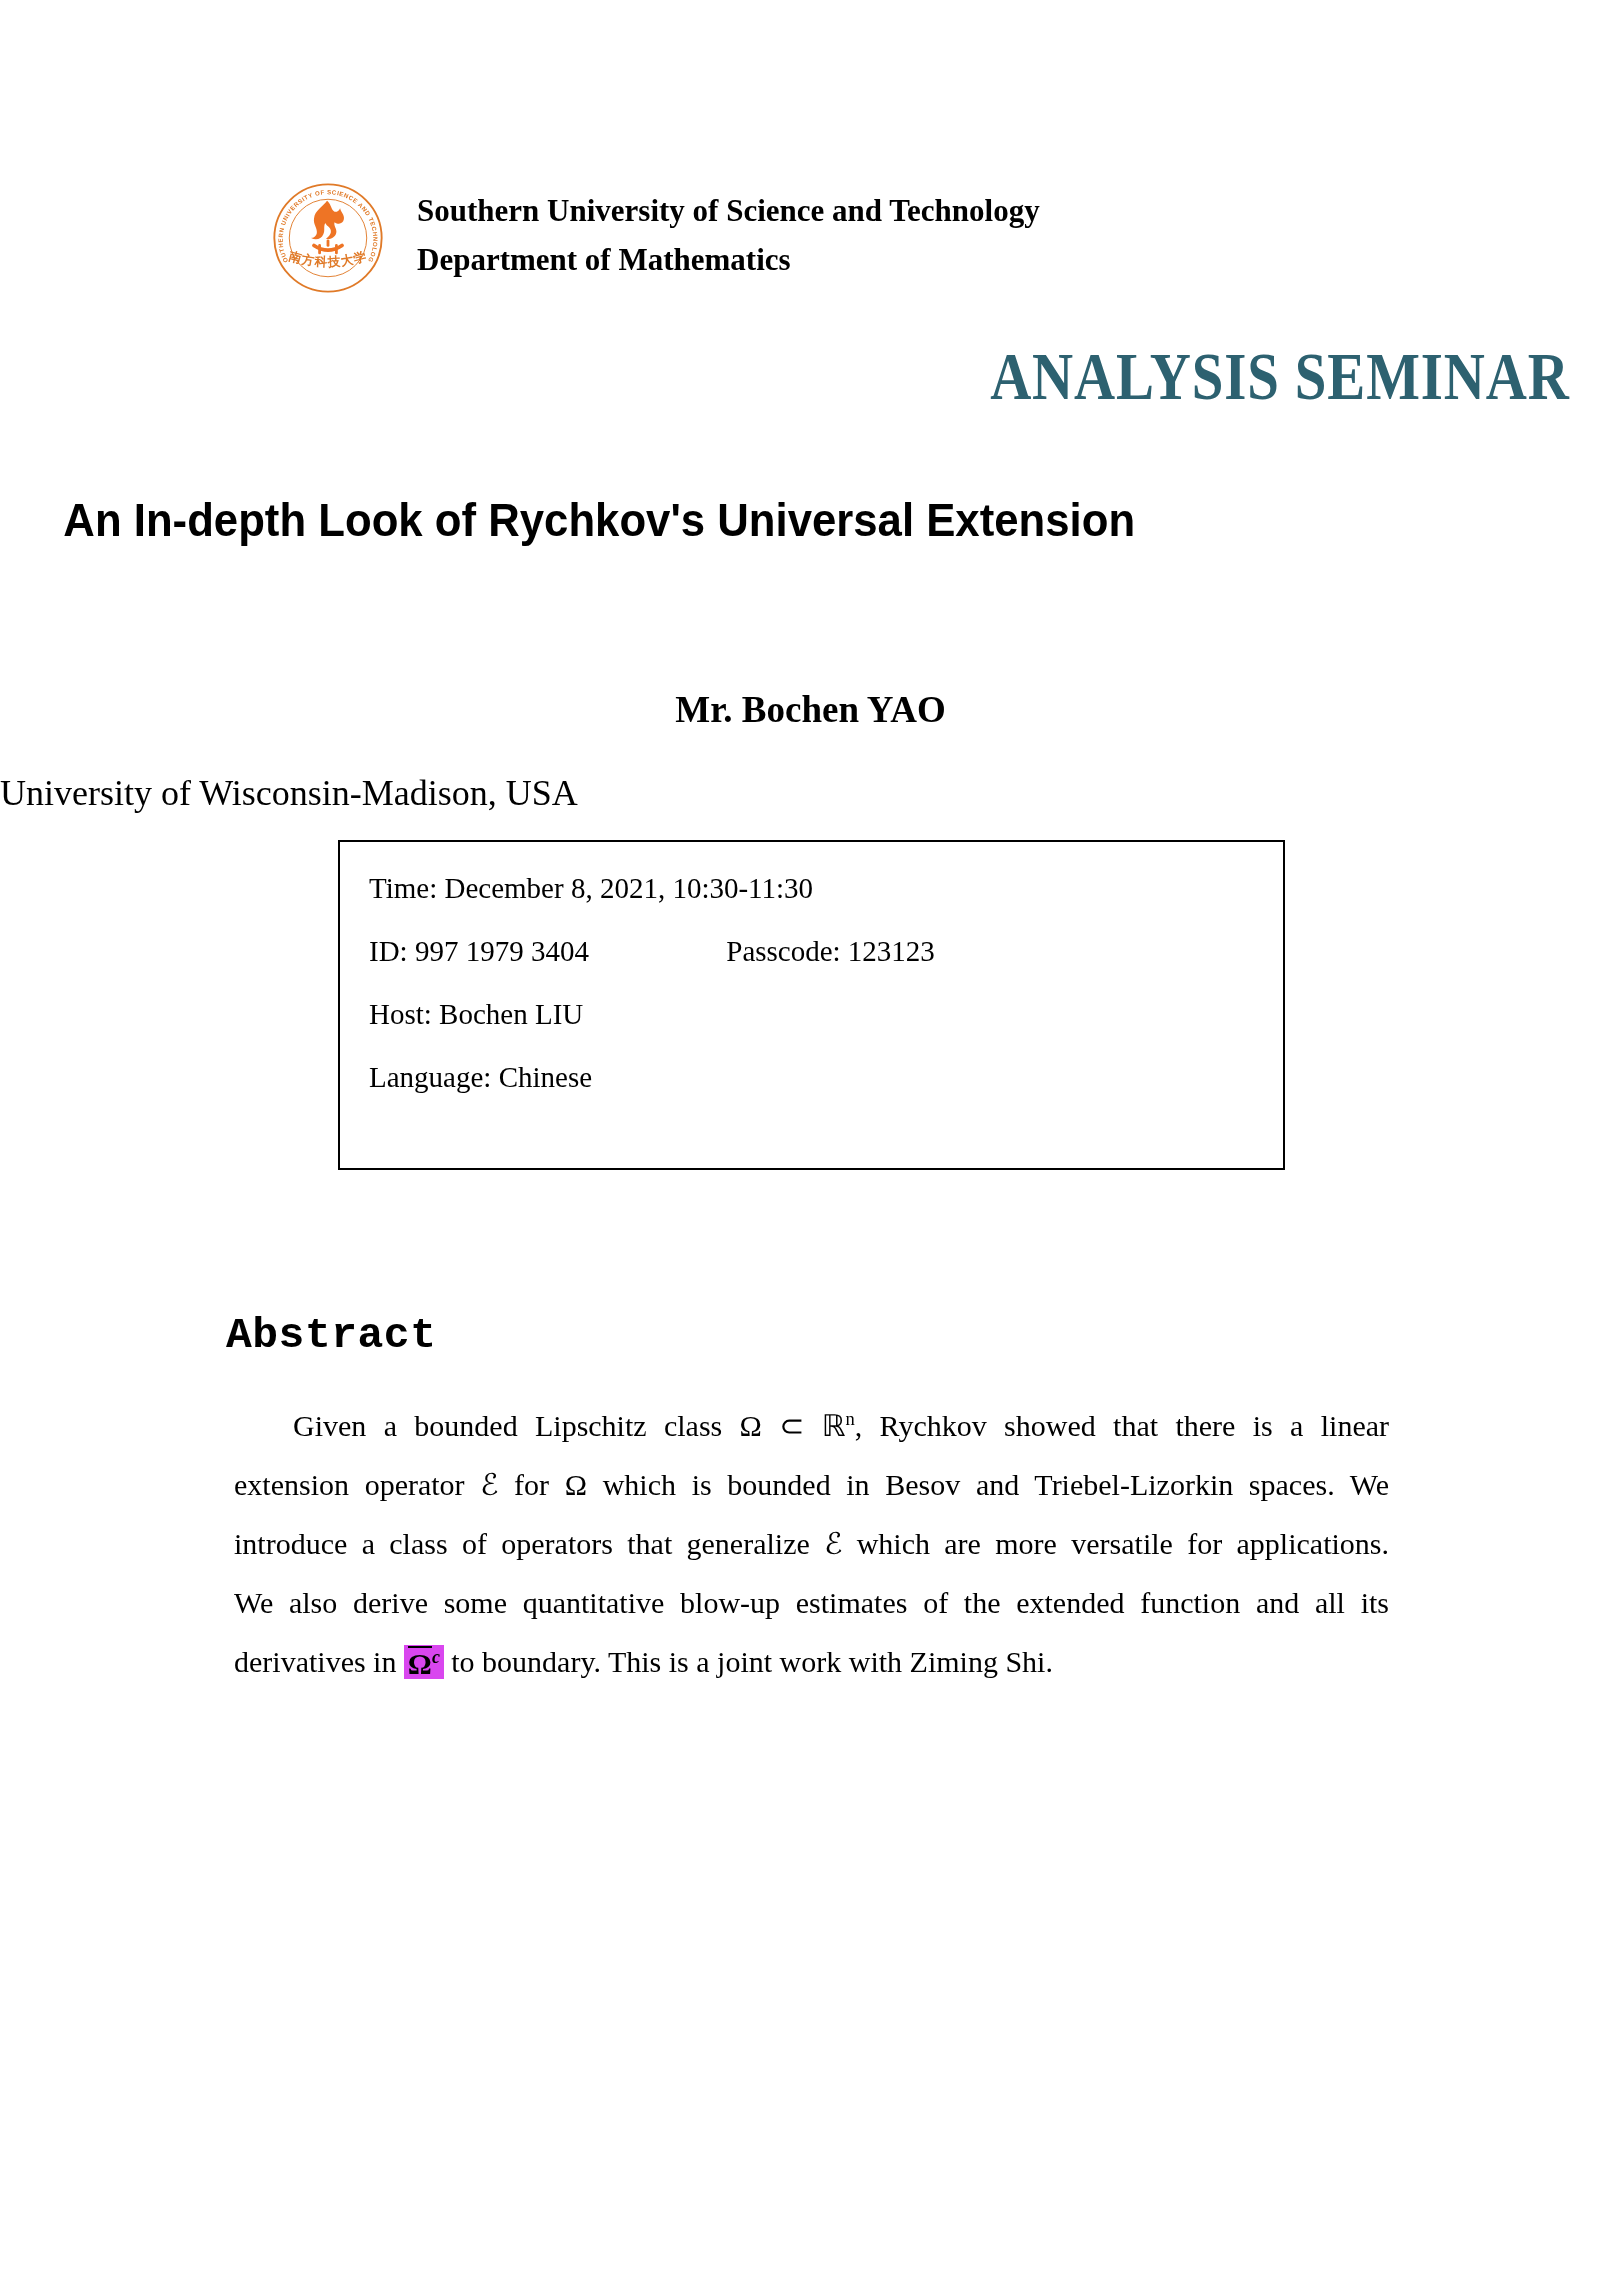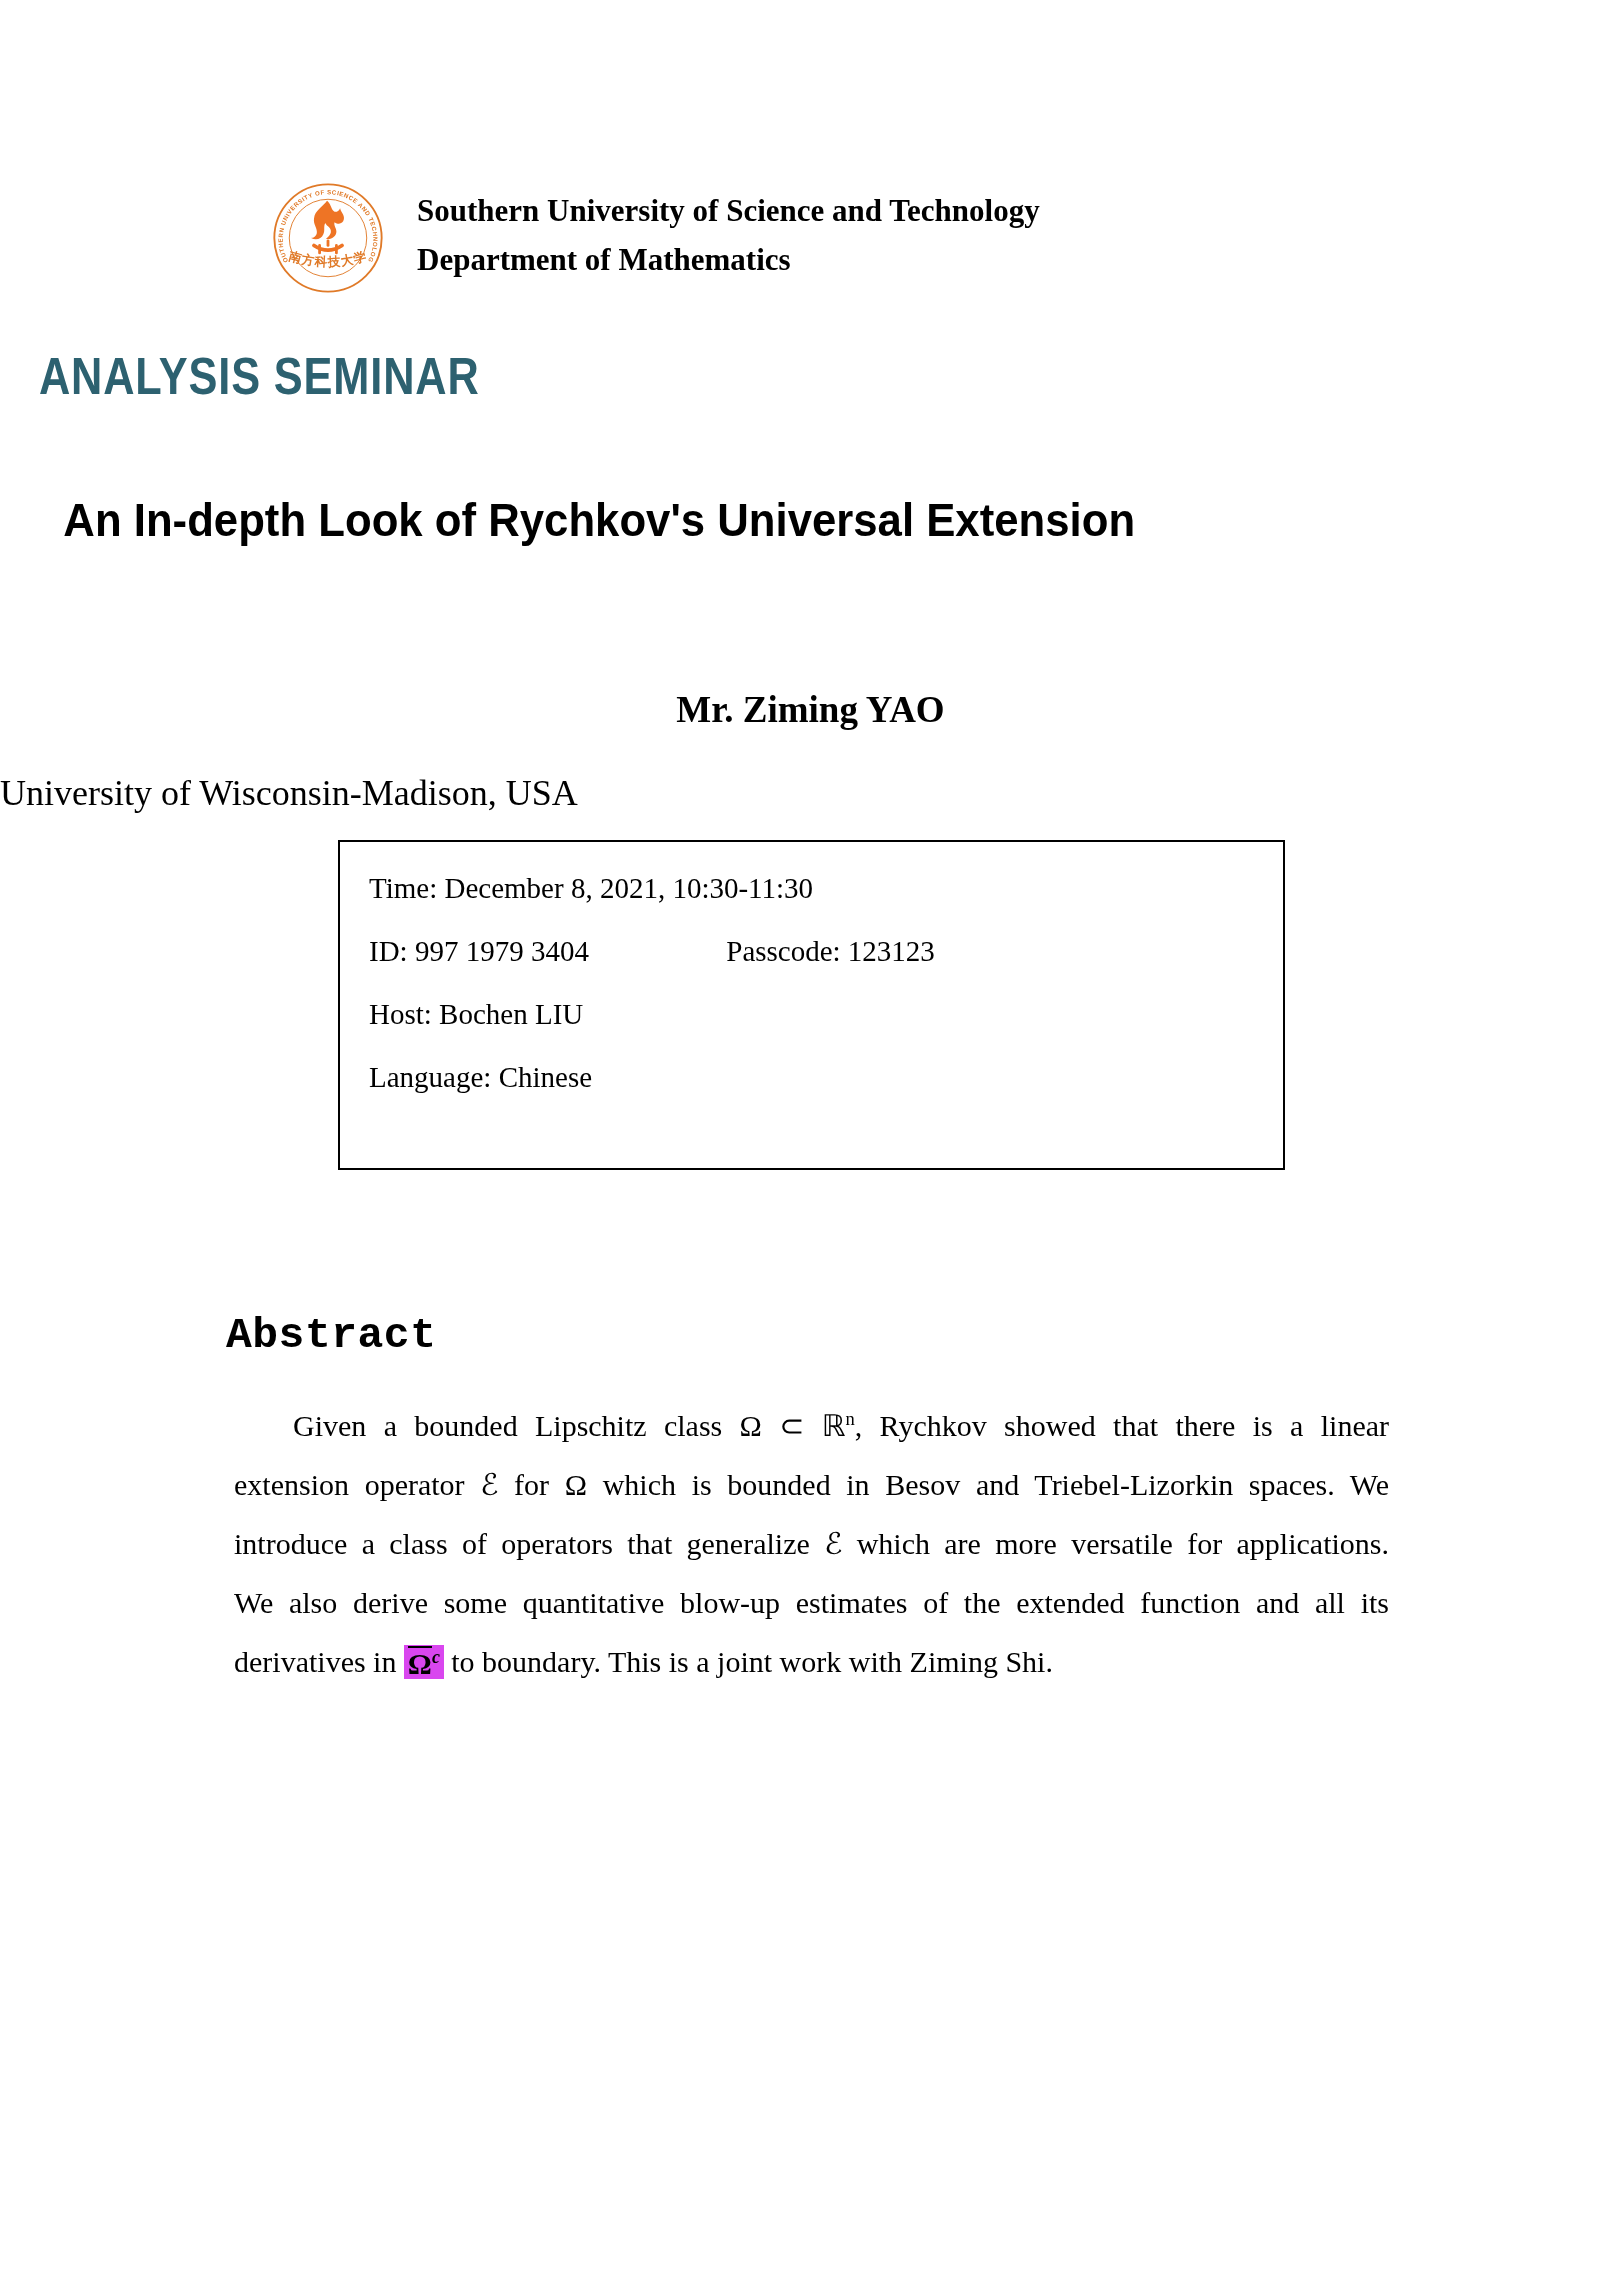--- a/index.html
+++ b/index.html
@@ -45,25 +45,25 @@
     font-size: 31px;
     line-height: 49px;
     white-space: nowrap;
   }
 
   
   .seminar-title {
     position: absolute;
     left: 0; top: 341px;
     width: 100%;
-    text-align: left;
+    text-align: right;
     color: #2D6170;
-    font-family: Liberation Sans, sans-serif;
-    font-weight: bold;
-    font-size: 51px;
+    font-family: Liberation Serif, serif;
+    font-weight: bold;
+    font-size: 67px;
     line-height: 71px;
     white-space: nowrap;
   }
   .squeeze-85 { display: inline-block; transform: scaleX(0.85); transform-origin: 50% 50%; letter-spacing: 1px; }
 
   
   .talk-title {
     position: absolute;
     left: 0;
     width: 100%;
@@ -194,21 +194,21 @@
   </div>
 
   <div class="seminar-title">
     <span class="squeeze-85">ANALYSIS SEMINAR</span>
   </div>
 
   <div class="talk-title l1">
     <span class="squeeze-93">An In-depth Look of Rychkov's Universal Extension</span>
   </div>
 
-  <div class="speaker">Mr. Ziming YAO</div>
+  <div class="speaker">Mr. Bochen YAO</div>
   <div class="affiliation">University of Wisconsin-Madison, USA</div>
 
   <div class="info-box">
     <div class="ib-row">Time: December 8, 2021, 10:30-11:30</div>
     <div class="ib-row">
       <span class="ib-id">ID: 997 1979 3404</span>
       <span>Passcode: 123123</span>
     </div>
     <div class="ib-row">Host: Bochen LIU</div>
     <div class="ib-row">Language: Chinese</div>

